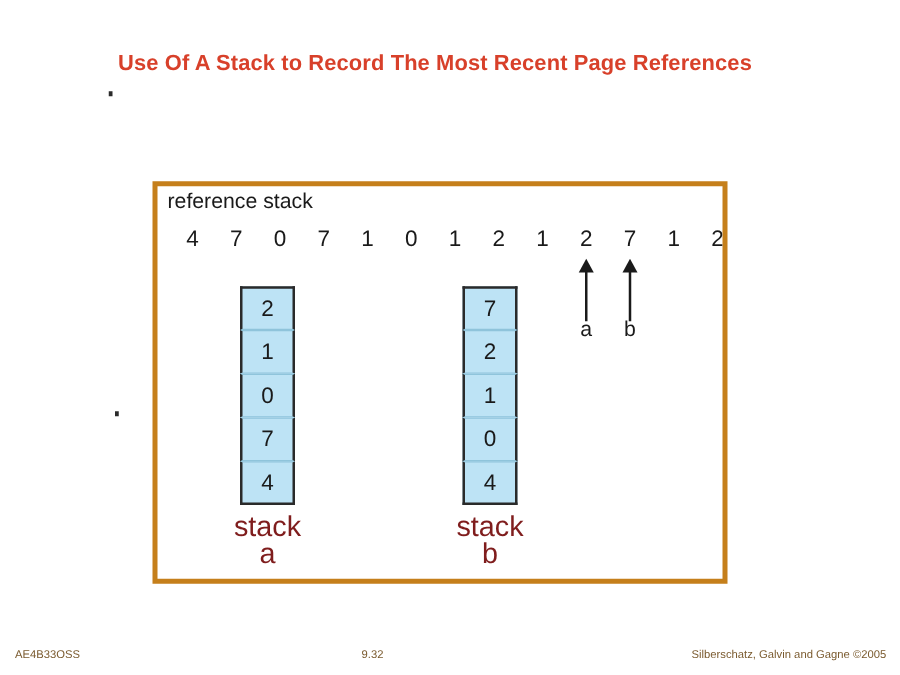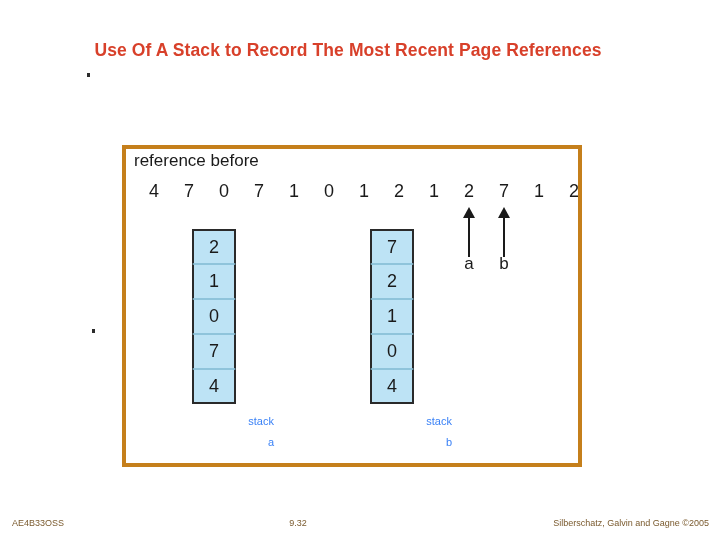--- a/index.html
+++ b/index.html
@@ -144,24 +144,24 @@
     border-top: 2px solid #2a2a2a;
   }
   .stack-cell.last {
     border-bottom: 2px solid #2a2a2a;
   }
 
   .stack-caption {
     position: absolute;
     top: 262px;
     width: 120px;
-    text-align: right;
-    font-family: "Liberation Sans", sans-serif;
-    font-size: 11px;
-    color: #3b82f6;
+    text-align: center;
+    font-family: "Liberation Sans", sans-serif;
+    font-size: 23px;
+    color: #7f1d1d;
     line-height: 21px;
   }
   .stack-caption span { display: block; }
 
   
   .footer-text {
     position: absolute;
     top: 518px;
     font-family: "Liberation Sans", sans-serif;
     font-size: 9px;
@@ -176,21 +176,21 @@
 </head>
 <body>
 
 <div id="slide-title">Use Of A Stack to Record The Most Recent Page References</div>
 
 <div id="bullet-dot-1" class="bullet-dot"></div>
 <div id="bullet-dot-2" class="bullet-dot"></div>
 
 <div id="figure-frame">
 
-  <div id="reference-string-label">reference before</div>
+  <div id="reference-string-label">reference stack</div>
 
   <div id="reference-string-row">
     <div class="ref-digit" style="left:18px">4</div>
     <div class="ref-digit" style="left:53px">7</div>
     <div class="ref-digit" style="left:88px">0</div>
     <div class="ref-digit" style="left:123px">7</div>
     <div class="ref-digit" style="left:158px">1</div>
     <div class="ref-digit" style="left:193px">0</div>
     <div class="ref-digit" style="left:228px">1</div>
     <div class="ref-digit" style="left:263px">2</div>

